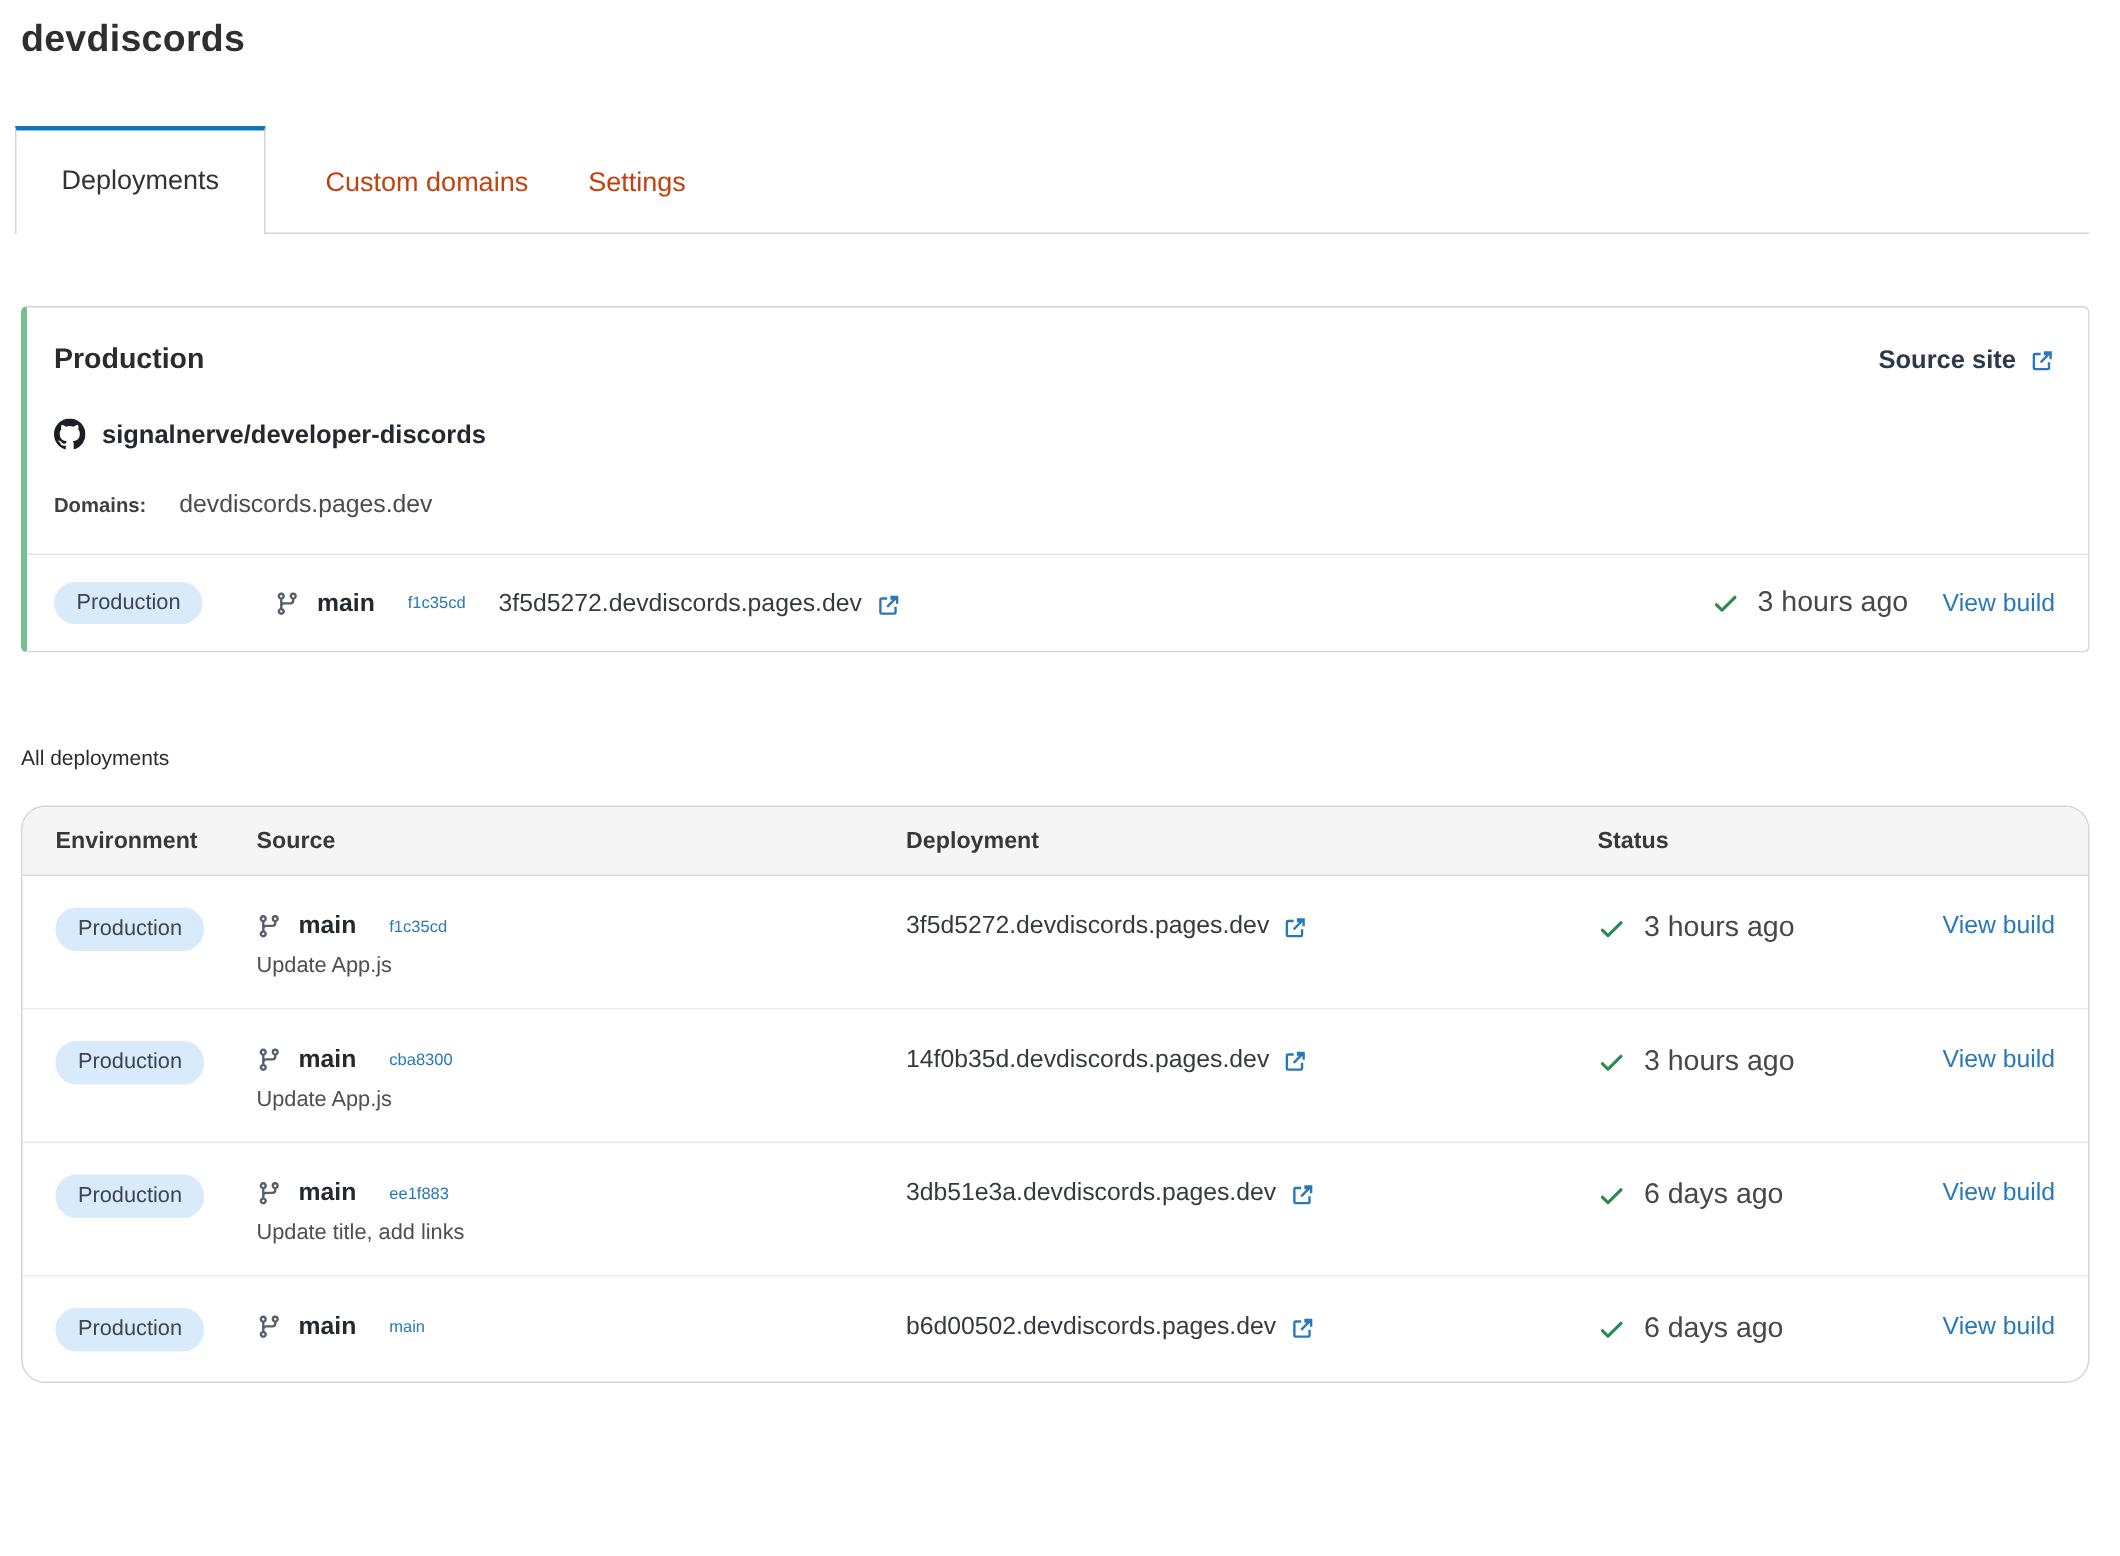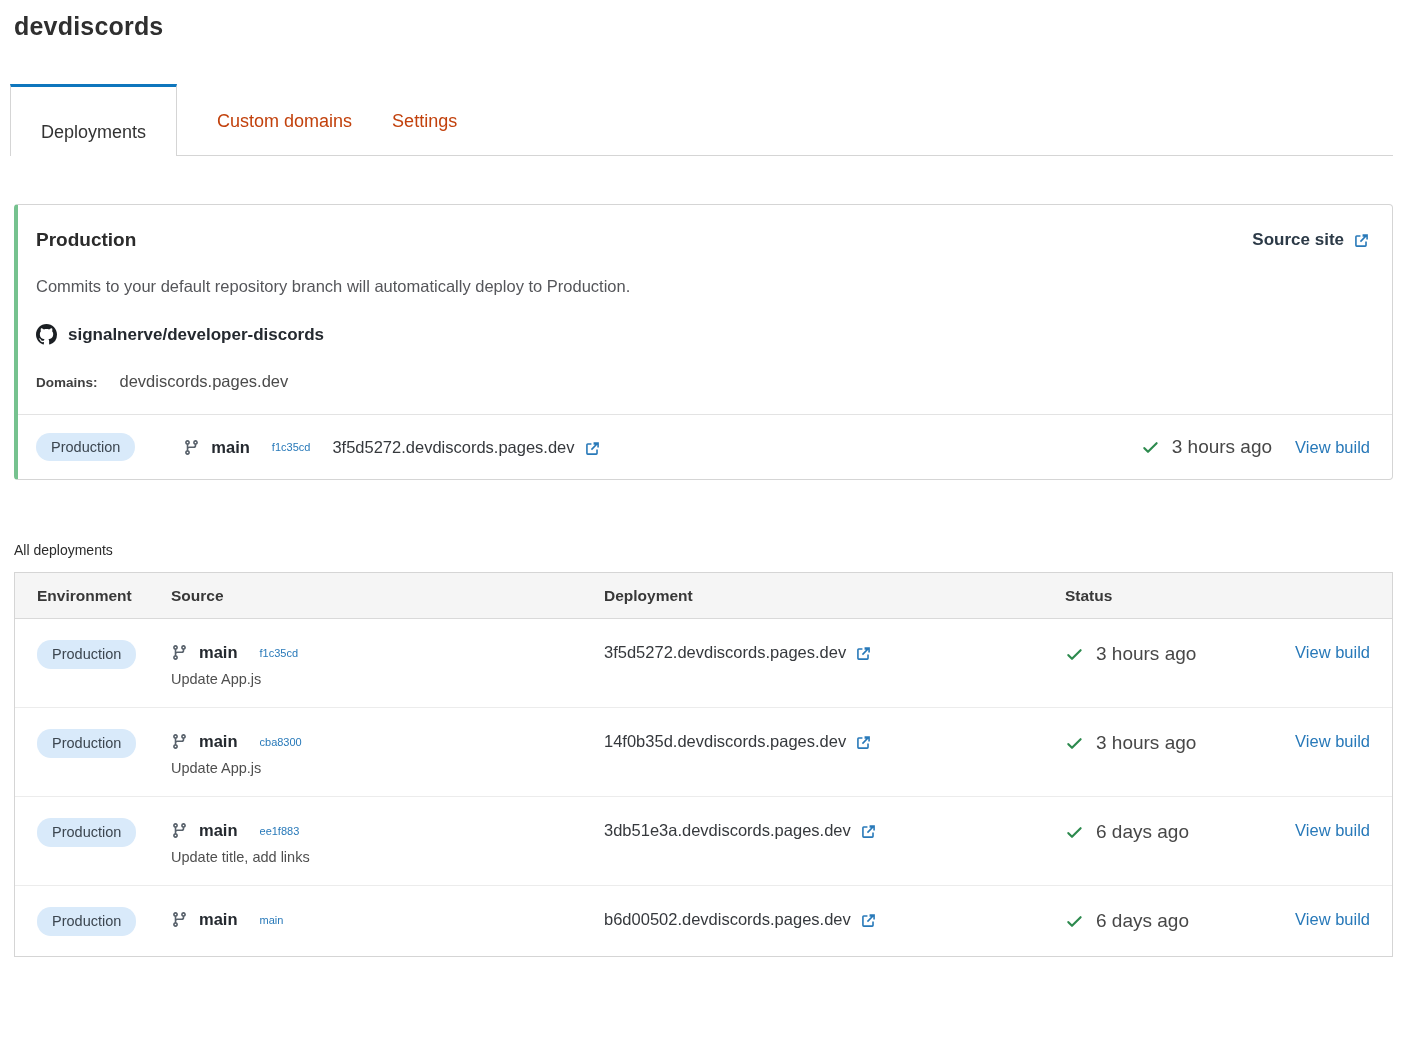--- a/index.html
+++ b/index.html
@@ -28,21 +28,21 @@
   .tab {
     font-size: 18px; color: #c2410c;
     line-height: 67px; cursor: pointer; white-space: nowrap;
   }
   .tab.active {
     background: #fff;
     border: 1px solid #d5d5d5;
     border-top: 3px solid #0e76bd;
     border-bottom: none;
     color: #333;
-    padding: 12px 30px;
+    padding: 0 30px;
     line-height: 66px;
     height: 72px;
     margin-bottom: -1px;
     margin-left: -4px;
   }
   .tab + .tab { margin-left: 40px; }
 
   
   .prod-card {
     margin-top: 48px;
@@ -92,23 +92,23 @@
   .icon { display: inline-flex; align-items: center; }
 
   .prod-deploy-row .branch-group { margin-left: 48px; }
   .prod-deploy-row .url-group { margin-left: 22px; }
   .prod-deploy-row .status-group { margin-left: auto; }
   .prod-deploy-row .view-build { margin-left: 23px; }
 
   
   .section-title { margin-top: 62px; font-size: 14px; font-weight: 400; color: #2b2b2b; }
   .table-card {
-    margin-top: 14px;
+    margin-top: 24px;
     border: 1px solid #d5d5d5;
-    border-radius: 0;
+    border-radius: 16px;
     overflow: hidden;
   }
   .t-grid {
     display: grid;
     grid-template-columns: 134px 433px 461px 219px 1fr;
     padding-left: 22px; padding-right: 22px;
   }
   .t-header {
     background: #f5f5f5;
     height: 46px; align-items: center;
@@ -143,21 +143,20 @@
         <a class="visit-site">
           <span>Source site</span>
           <span class="icon">
   <svg width="17" height="17" viewBox="0 0 16 16" fill="#2879b9" aria-hidden="true">
                 <path d="M2 4.5A1.5 1.5 0 0 1 3.5 3H7v1.5H3.5v8h8V9H13v3.5a1.5 1.5 0 0 1-1.5 1.5h-8A1.5 1.5 0 0 1 2 12.5v-8Z"></path>
                 <path d="M9 2h5v5h-1.5V4.56L7.53 9.53 6.47 8.47l3.91-3.91V4.5H9V2Z"></path>
               </svg>
 </span>
         </a>
       </div>
-      <div class="prod-desc">Commits to your default repository branch will automatically deploy to Production.</div>
       <div class="repo-row">
         <span class="icon">
           <svg width="21" height="21" viewBox="0 0 16 16" fill="#1b1f23" aria-hidden="true">
               <path d="M8 0C3.58 0 0 3.58 0 8c0 3.54 2.29 6.53 5.47 7.59.4.07.55-.17.55-.38 0-.19-.01-.82-.01-1.49-2.01.37-2.53-.49-2.69-.94-.09-.23-.48-.94-.82-1.13-.28-.15-.68-.52-.01-.53.63-.01 1.08.58 1.23.82.72 1.21 1.87.87 2.33.66.07-.52.28-.87.51-1.07-1.78-.2-3.64-.89-3.64-3.95 0-.87.31-1.59.82-2.15-.08-.2-.36-1.02.08-2.12 0 0 .67-.21 2.2.82.64-.18 1.32-.27 2-.27s1.36.09 2 .27c1.53-1.04 2.2-.82 2.2-.82.44 1.1.16 1.92.08 2.12.51.56.82 1.27.82 2.15 0 3.07-1.87 3.75-3.65 3.95.29.25.54.73.54 1.48 0 1.07-.01 1.93-.01 2.2 0 .21.15.46.55.38A8.01 8.01 0 0 0 16 8c0-4.42-3.58-8-8-8z"></path>
             </svg>
         </span>
         <span class="repo-name">signalnerve/developer-discords</span>
       </div>
       <div class="domains-row">
         <span class="domains-label">Domains:</span>

